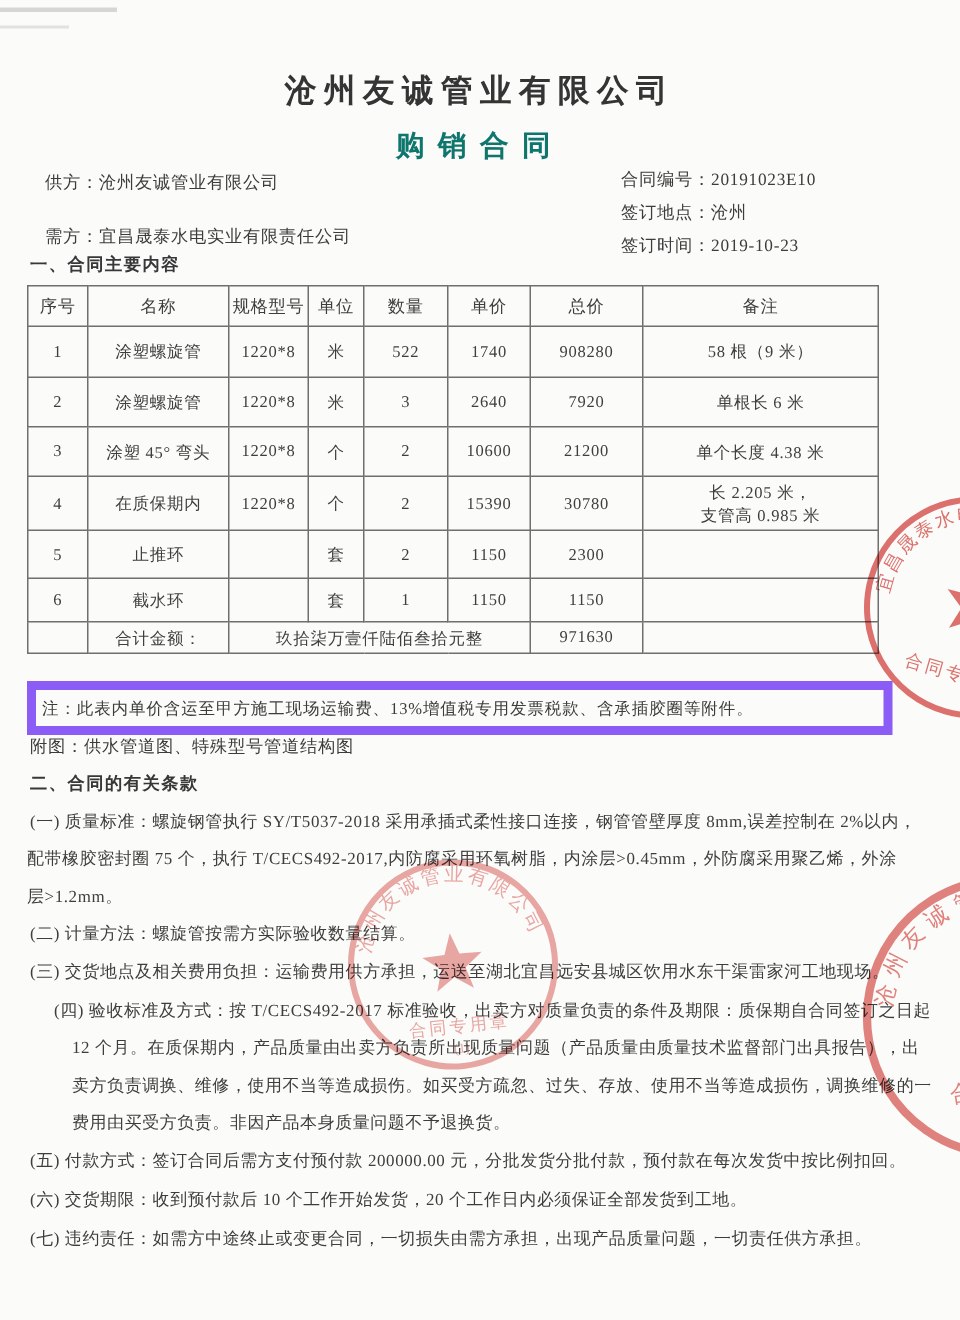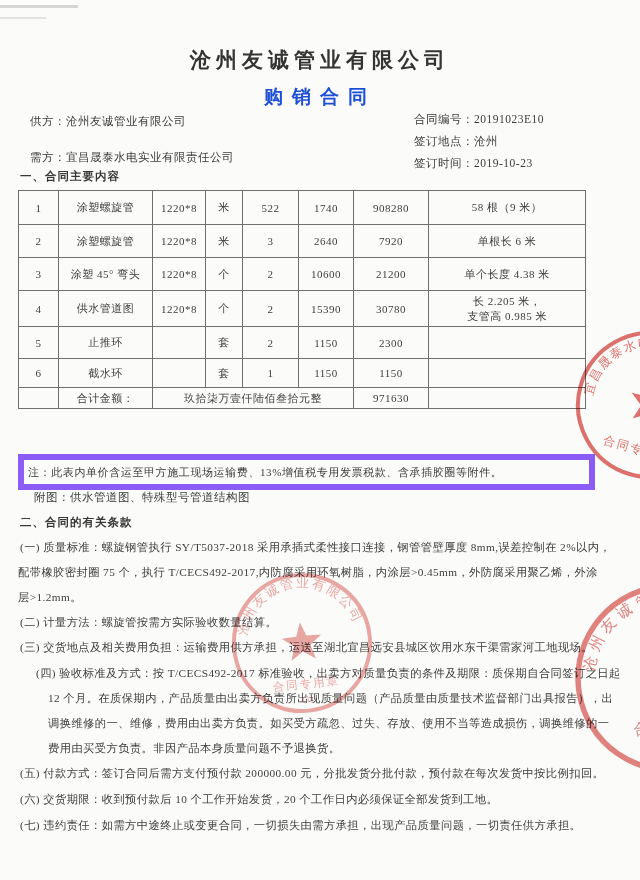--- a/index.html
+++ b/index.html
@@ -9,21 +9,21 @@
     font-family:"Liberation Serif","DejaVu Serif",serif;
     color:#3e3e3e;
   }
   .abs{position:absolute;white-space:nowrap;}
   .company-title{
     left:0;right:0;top:46px;text-align:center;
     font-size:21px;letter-spacing:5px;color:#343434;font-weight:600;
   }
   .doc-title{
     left:0;right:0;top:84px;text-align:center;
-    font-size:19px;letter-spacing:9px;color:#1d4ed8;font-weight:600;
+    font-size:19px;letter-spacing:9px;color:#0f766e;font-weight:600;
   }
   .info{font-size:11.5px;letter-spacing:0.5px;color:#3c3c3c;}
   .sec-heading{font-size:11.5px;letter-spacing:1px;color:#383838;font-weight:600;}
   
   table.main{
     position:absolute;left:18px;top:190px;width:567px;
     border-collapse:collapse;table-layout:fixed;
     font-size:11px;color:#3e3e3e;
   }
   table.main th,table.main td{
@@ -64,20 +64,30 @@
     <col style="width:40px">
       <col style="width:94px">
       <col style="width:53px">
       <col style="width:37px">
     <col style="width:56px">
       <col style="width:55px">
       <col style="width:75px">
       <col style="width:157px">
   </colgroup>
   <tbody>
+      <tr style="height:27px">
+    <th>序号</th>
+    <th>名称</th>
+    <th>规格型号</th>
+    <th>单位</th>
+    <th>数量</th>
+    <th>单价</th>
+    <th>总价</th>
+    <th>备注</th>
+  </tr>
   <tr style="height:34px">
     <td>1</td>
     <td>涂塑螺旋管</td>
     <td>1220*8</td>
     <td>米</td>
     <td>522</td>
     <td>1740</td>
     <td>908280</td>
     <td>58 根（9 米）</td>
   </tr>
@@ -96,21 +106,21 @@
     <td>涂塑 45° 弯头</td>
     <td>1220*8</td>
     <td>个</td>
     <td>2</td>
     <td>10600</td>
     <td>21200</td>
     <td>单个长度 4.38 米</td>
   </tr>
   <tr style="height:36px">
     <td>4</td>
-    <td>供水管道图</td>
+    <td>在质保期内</td>
     <td>1220*8</td>
     <td>个</td>
     <td>2</td>
     <td>15390</td>
     <td>30780</td>
     <td>长 2.205 米，
 支管高 0.985 米</td>
   </tr>
   <tr style="height:32px">
     <td>5</td>
@@ -137,31 +147,31 @@
     <td>合计金额：</td>
     <td colspan="4">玖拾柒万壹仟陆佰叁拾元整</td>
     <td>971630</td>
     <td></td>
   </tr>
 </tbody>
   </table>
 
 <div class="note-box">注：此表内单价含运至甲方施工现场运输费、13%增值税专用发票税款、含承插胶圈等附件。</div>
 
-<div class="abs info" style="left:20px;top:490px;margin-left:14px;">附图：供水管道图、特殊型号管道结构图</div>
+<div class="abs info" style="left:20px;top:490px;">附图：供水管道图、特殊型号管道结构图</div>
 <div class="abs sec-heading" style="left:20px;top:515px;">二、合同的有关条款</div>
 
 <div class="abs clause" style="left:20px;top:540px;">(一) 质量标准：螺旋钢管执行 SY/T5037-2018 采用承插式柔性接口连接，钢管管壁厚度 8mm,误差控制在 2%以内，</div>
 <div class="abs clause" style="left:18px;top:565px;">配带橡胶密封圈 75 个，执行 T/CECS492-2017,内防腐采用环氧树脂，内涂层&gt;0.45mm，外防腐采用聚乙烯，外涂</div>
 <div class="abs clause" style="left:18px;top:590px;">层&gt;1.2mm。</div>
 <div class="abs clause" style="left:20px;top:615px;">(二) 计量方法：螺旋管按需方实际验收数量结算。</div>
 <div class="abs clause" style="left:20px;top:640px;">(三) 交货地点及相关费用负担：运输费用供方承担，运送至湖北宜昌远安县城区饮用水东干渠雷家河工地现场。</div>
 <div class="abs clause" style="left:36px;top:666px;">(四) 验收标准及方式：按 T/CECS492-2017 标准验收，出卖方对质量负责的条件及期限：质保期自合同签订之日起</div>
 <div class="abs clause" style="left:48px;top:691px;text-align:center;">12 个月。在质保期内，产品质量由出卖方负责所出现质量问题（产品质量由质量技术监督部门出具报告），出</div>
-<div class="abs clause" style="left:48px;top:716px;">调换维修的一、维修，费用由出卖方负责。如买受方疏忽、过失、存放、使用不当等造成损伤，调换维修的一</div>
+<div class="abs clause" style="left:48px;top:716px;">卖方负责调换、维修，使用不当等造成损伤。如买受方疏忽、过失、存放、使用不当等造成损伤，调换维修的一</div>
 <div class="abs clause" style="left:48px;top:741px;">费用由买受方负责。非因产品本身质量问题不予退换货。</div>
 <div class="abs clause" style="left:20px;top:766px;">(五) 付款方式：签订合同后需方支付预付款 200000.00 元，分批发货分批付款，预付款在每次发货中按比例扣回。</div>
 <div class="abs clause" style="left:20px;top:792px;">(六) 交货期限：收到预付款后 10 个工作开始发货，20 个工作日内必须保证全部发货到工地。</div>
 <div class="abs clause" style="left:20px;top:818px;">(七) 违约责任：如需方中途终止或变更合同，一切损失由需方承担，出现产品质量问题，一切责任供方承担。</div>
 
 <svg width="0" height="0" style="position:absolute">
   <defs>
     <polygon id="star" points="0,-22 5.29,-7.28 20.92,-6.8 8.56,2.78 12.93,17.8 0,9 -12.93,17.8 -8.56,2.78 -20.92,-6.8 -5.29,-7.28"></polygon>
   </defs>
 </svg>

